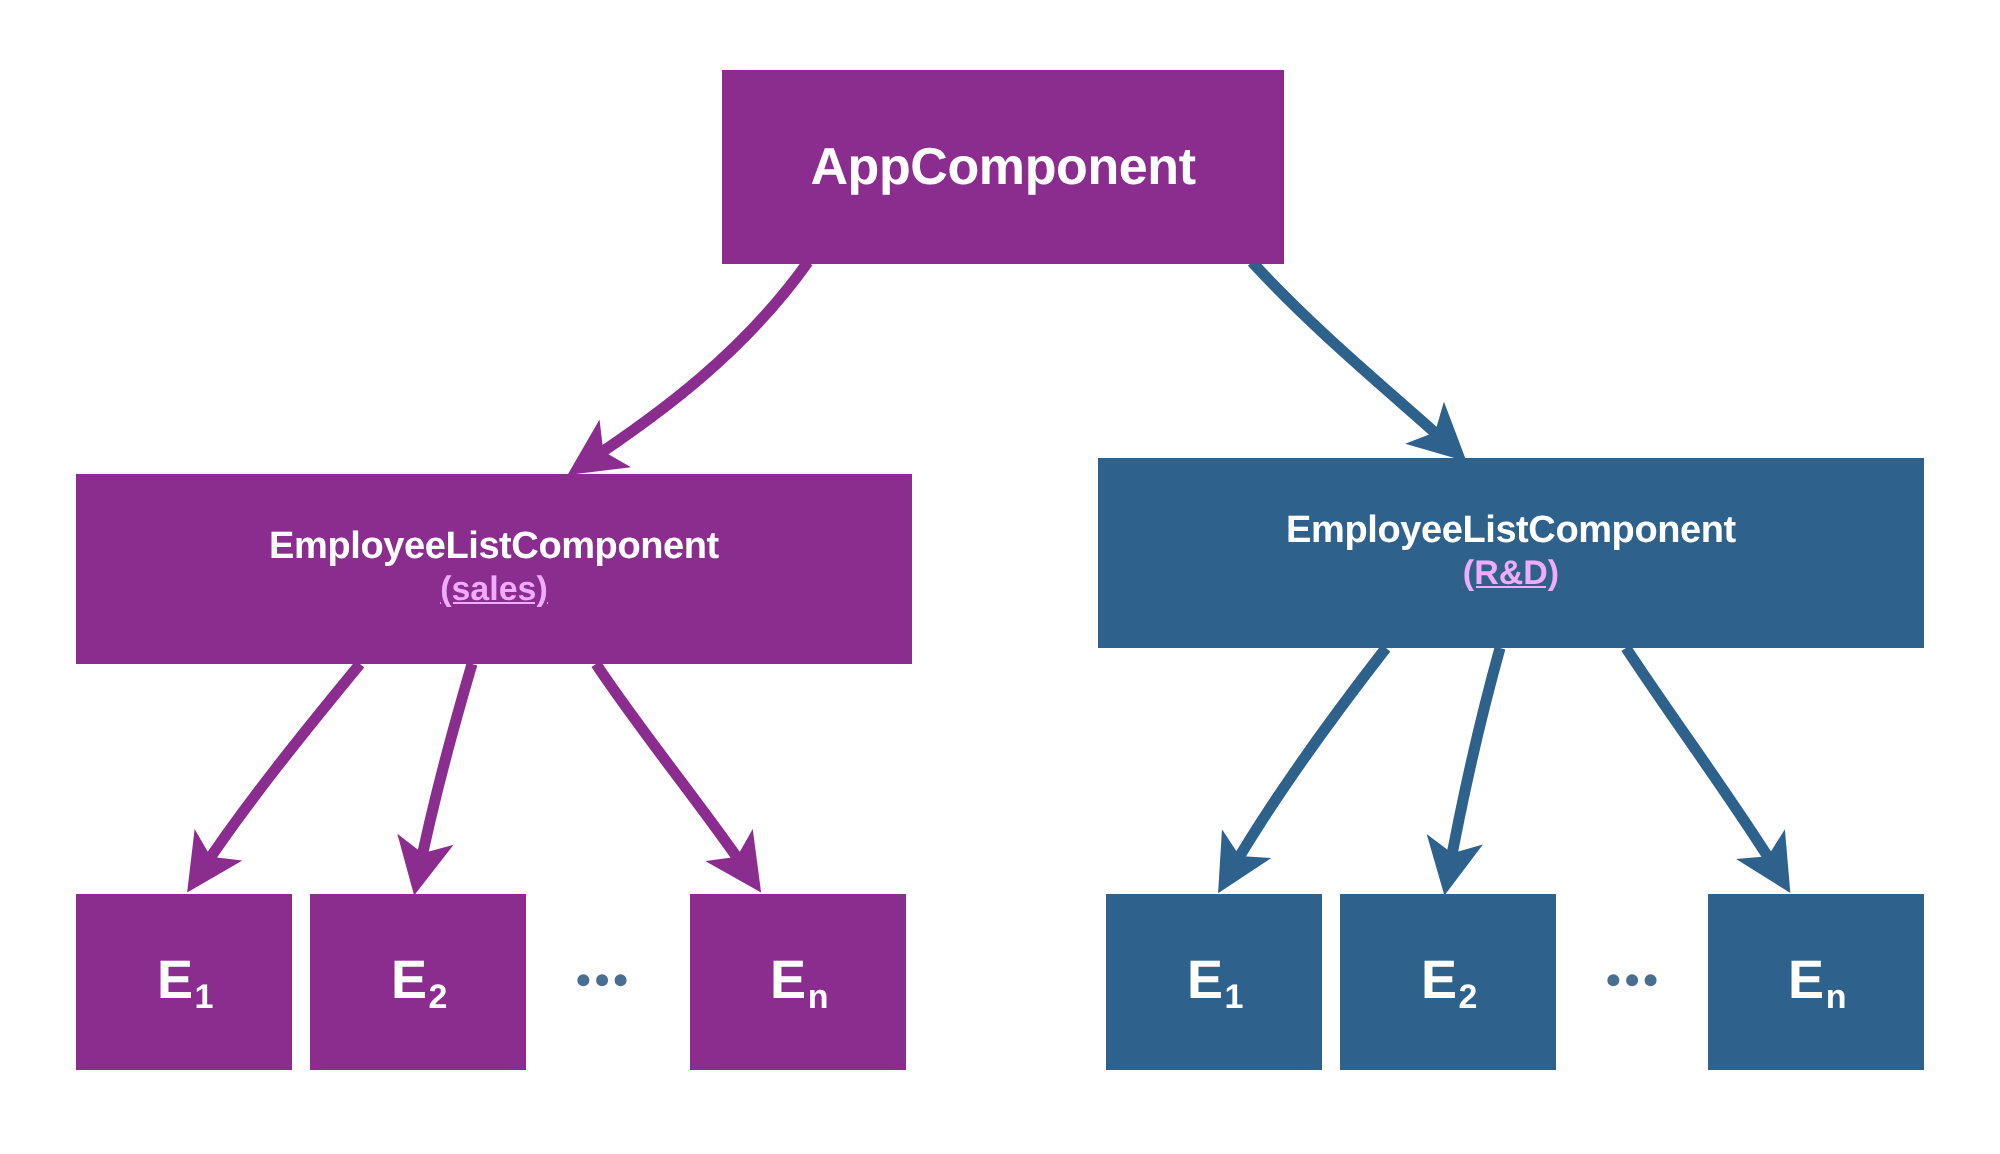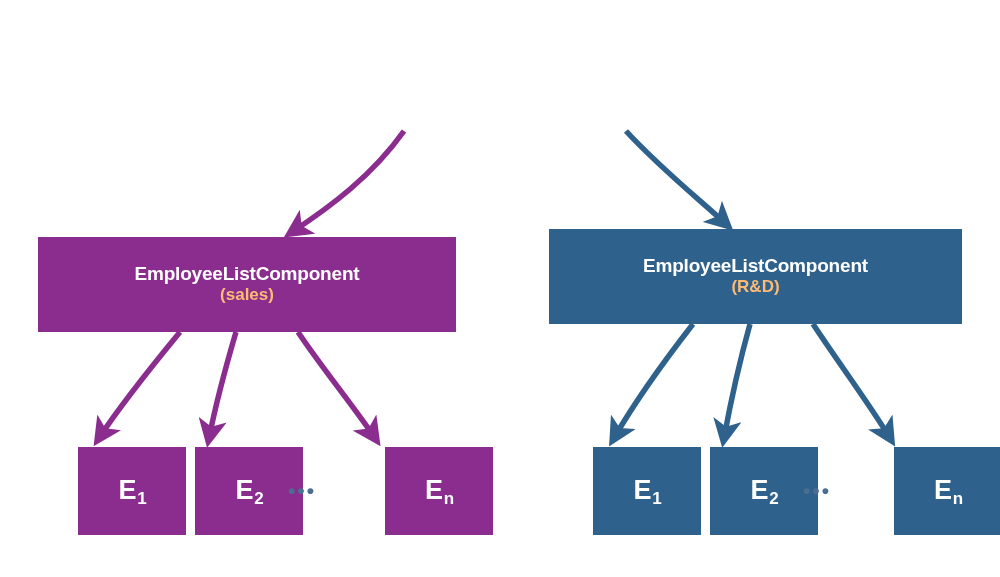--- a/index.html
+++ b/index.html
@@ -36,24 +36,25 @@
     text-align: center;
     z-index: 2;
   }
   .node .title {
     color: #ffffff;
     font-weight: bold;
     line-height: 1.08;
     letter-spacing: -0.2px;
   }
   .node .subtitle {
-    color: #fdba74;
+    color: #f0abfc;
     font-weight: bold;
     line-height: 1.1;
     margin-top: 1px;
+    text-decoration: underline;
   }
 
   
   #node-app {
     left: 361px;
     top: 35px;
     width: 281px;
     height: 97px;
     background: #8b2d8f;
   }
@@ -77,21 +78,20 @@
   #node-list-sales .title,
   #node-list-rd .title { font-size: 19px; }
   #node-list-sales .subtitle,
   #node-list-rd .subtitle { font-size: 17px; }
 
   
   .leaf {
     width: 108px;
     height: 88px;
     top: 447px;
-    margin-left: 40px;
   }
   .leaf .title { font-size: 27px; }
   .leaf .title sub {
     font-size: 17px;
     vertical-align: baseline;
     position: relative;
     top: 5px;
     left: 1px;
   }
   .purple { background: #8b2d8f; }
@@ -142,20 +142,23 @@
 
     <path d="M 180 332 C 152 366 122 403 99 438" fill="none" stroke="#8b2d8f" stroke-width="5.5" marker-end="url(#head-purple)"></path>
     <path d="M 236 332 C 226 366 216 403 209 438" fill="none" stroke="#8b2d8f" stroke-width="5.5" marker-end="url(#head-purple)"></path>
     <path d="M 298 332 C 322 368 352 404 375 438" fill="none" stroke="#8b2d8f" stroke-width="5.5" marker-end="url(#head-purple)"></path>
 
     <path d="M 693 324 C 665 360 636 400 614 438" fill="none" stroke="#2e618b" stroke-width="5.5" marker-end="url(#head-blue)"></path>
     <path d="M 750 324 C 740 360 731 400 724 438" fill="none" stroke="#2e618b" stroke-width="5.5" marker-end="url(#head-blue)"></path>
     <path d="M 813 324 C 838 362 868 402 890 438" fill="none" stroke="#2e618b" stroke-width="5.5" marker-end="url(#head-blue)"></path>
   </svg>
 
+  <div class="node" id="node-app">
+    <div class="title">AppComponent</div>
+  </div>
 
   <div class="node" id="node-list-sales">
     <div class="title">EmployeeListComponent</div>
     <div class="subtitle">(sales)</div>
   </div>
 
   <div class="node" id="node-list-rd">
     <div class="title">EmployeeListComponent</div>
     <div class="subtitle">(R&amp;D)</div>
   </div>

